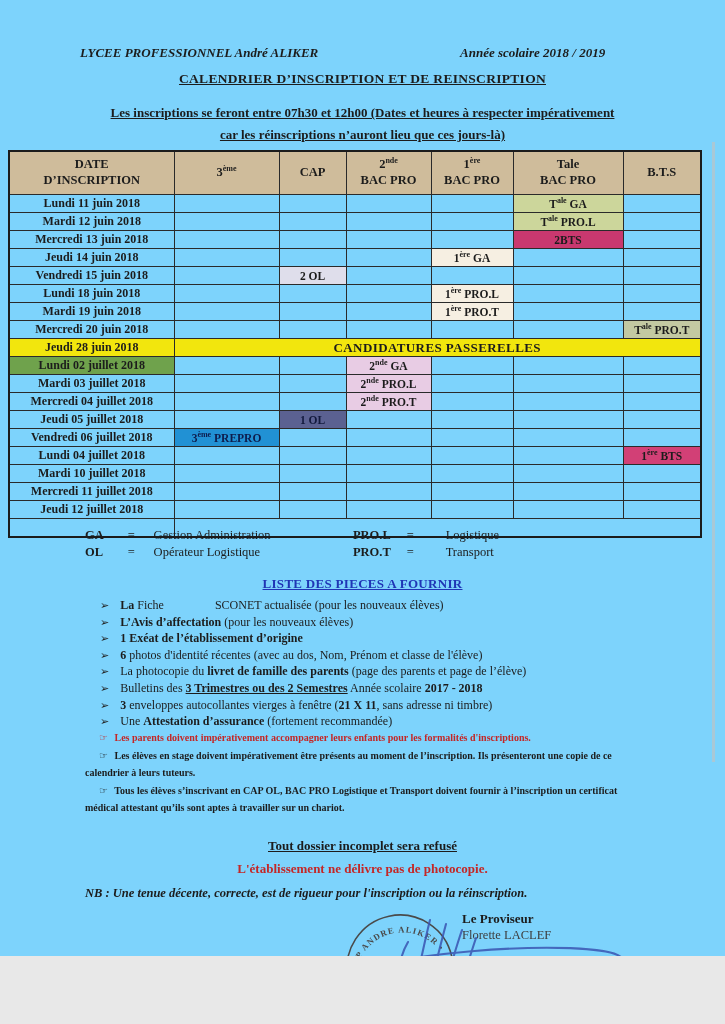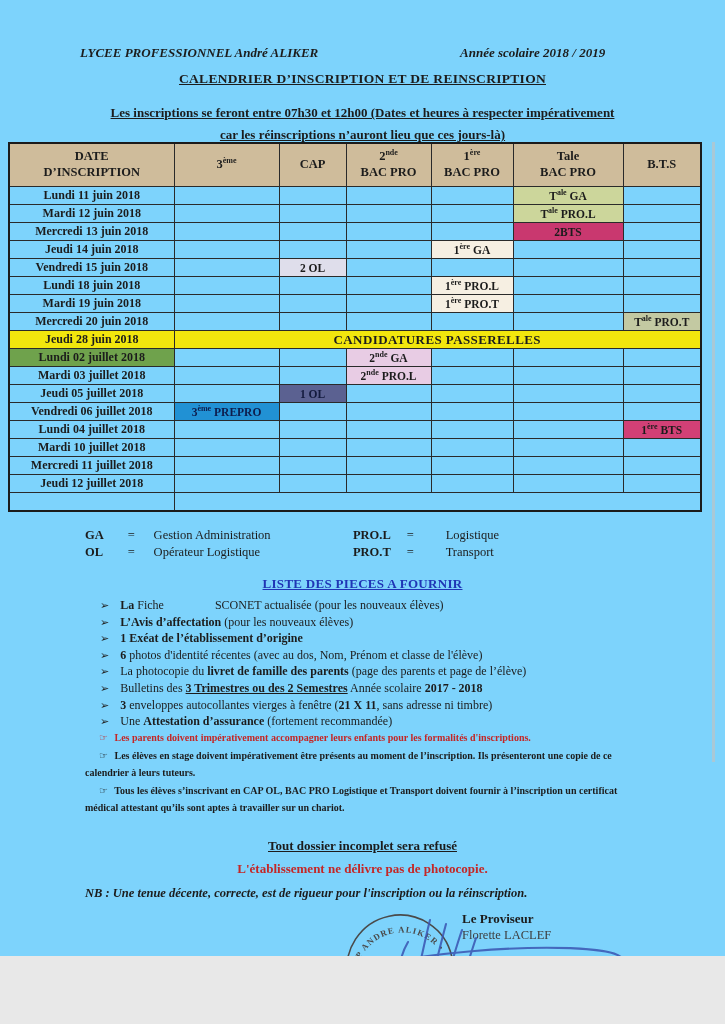--- a/index.html
+++ b/index.html
@@ -12,21 +12,21 @@
     background:#c2c2c2; opacity:.65;}
   
   .school{position:absolute; left:80px; top:45px; font-size:13px; font-weight:bold; font-style:italic;}
   .year{position:absolute; left:460px; top:45px; font-size:13px; font-weight:bold; font-style:italic;}
   .doc-title{position:absolute; left:0; top:71px; width:100%; text-align:center;
     font-size:13.5px; font-weight:bold; text-decoration:underline; letter-spacing:.3px;}
   .doc-subtitle{position:absolute; left:0; top:102px; width:100%; text-align:center;
     font-size:13px; font-weight:bold; line-height:22px;}
   .doc-subtitle span{text-decoration:underline;}
   
-  table.cal{position:absolute; left:8px; top:142px; width:692px;
+  table.cal{position:absolute; left:8px; top:150px; width:692px;
     border-collapse:collapse; table-layout:fixed; border:2px solid #1b1b1b;}
   table.cal th{
     background:#cfbc9b; border:1px solid #2a2a2a; font-size:12.5px; font-weight:bold;
     line-height:1.25; padding:3px 0; height:36px; vertical-align:middle;}
   table.cal td{
     border:1px solid #2a2a2a; height:17px; padding:0 2px; text-align:center;
     font-size:12px; font-weight:bold; vertical-align:middle; overflow:hidden; white-space:nowrap;}
   table.cal td.entry-cell{font-size:11.5px;}
   table.cal td.span-cell{font-size:13px; letter-spacing:.4px;}
   table.cal td.merged-cell{height:15px;}
@@ -182,20 +182,29 @@
           <td class="entry-cell" style="background: rgb(232, 204, 228);">2<sup>nde</sup> GA</td>
           <td></td>
           <td></td>
           <td></td>
         </tr>
         <tr>
           <td>Mardi 03 juillet 2018</td>
           <td></td>
           <td></td>
           <td class="entry-cell" style="background: rgb(232, 204, 228);">2<sup>nde</sup> PRO.L</td>
+          <td></td>
+          <td></td>
+          <td></td>
+        </tr>
+        <tr>
+          <td>Mercredi 04 juillet 2018</td>
+          <td></td>
+          <td></td>
+          <td class="entry-cell" style="background: rgb(232, 204, 228);">2<sup>nde</sup> PRO.T</td>
           <td></td>
           <td></td>
           <td></td>
         </tr>
         <tr>
           <td>Jeudi 05 juillet 2018</td>
           <td></td>
           <td class="entry-cell" style="background: rgb(91, 97, 145); color: rgb(19, 26, 61);">1 OL</td>
           <td></td>
           <td></td>

